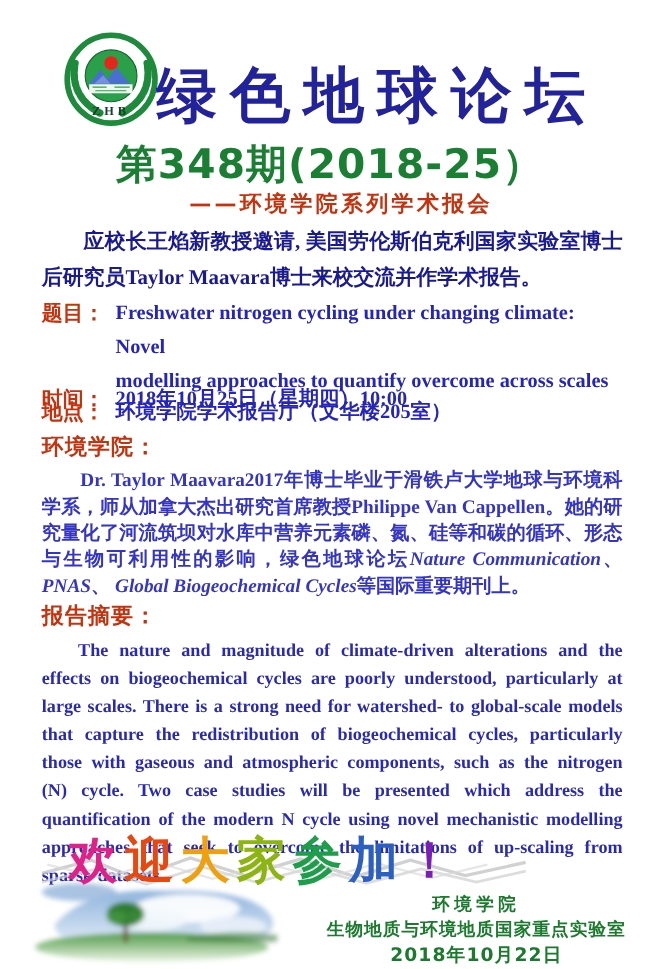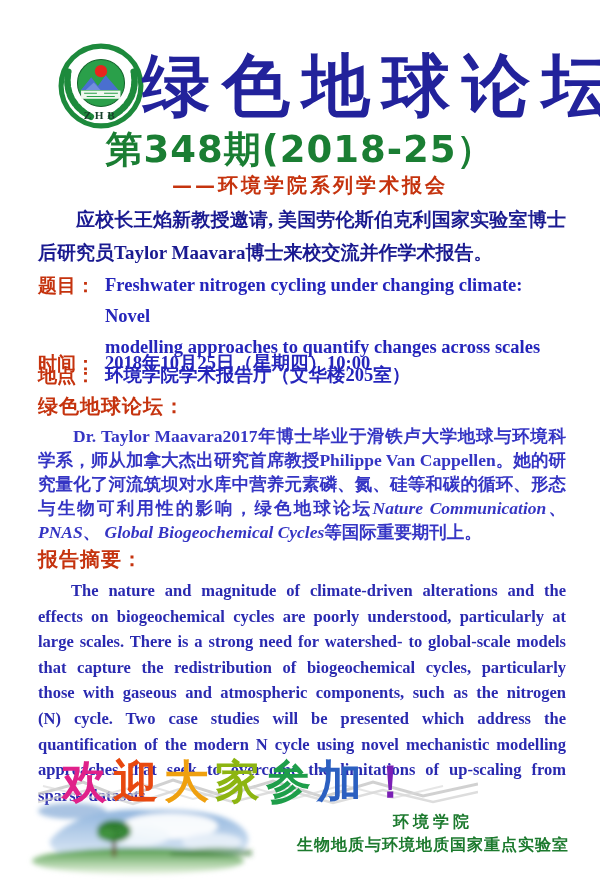--- a/index.html
+++ b/index.html
@@ -8,25 +8,25 @@
     --abstract_blue:#2a2ab0; --footer_green:#1c7a2e; --page_bg:#ffffff;
   }
   *{margin:0;padding:0;box-sizing:border-box;}
   html,body{background:#888;}
   .poster{
     position:relative;width:600px;height:881px;margin:0 auto;
     background:var(--page_bg);overflow:hidden;
     font-family:"Liberation Serif","DejaVu Serif",serif;
   }
   
-  .logo{position:absolute;left:57px;top:42px;width:88px;height:88px;}
+  .logo{position:absolute;left:57px;top:28px;width:88px;height:88px;}
   .main-title{
-    position:absolute;left:142px;right:18px;top:50px;text-align:right;
+    position:absolute;left:142px;right:18px;top:50px;text-align:left;
     font-family:"DejaVu Sans",sans-serif;font-weight:bold;
-    font-size:68px;line-height:72px;letter-spacing:12px;color:var(--title_blue);
+    font-size:55px;line-height:72px;letter-spacing:12px;color:var(--title_blue);
     white-space:nowrap;
   }
   .issue{
     position:absolute;left:0;right:0;top:126px;text-align:center;
     font-family:"DejaVu Sans",sans-serif;font-weight:bold;
     font-size:37px;line-height:48px;color:var(--issue_green);letter-spacing:1px;
   }
   .series{
     position:absolute;left:0;right:0;top:172px;text-align:center;
     font-family:"DejaVu Sans",sans-serif;font-weight:bold;
@@ -108,35 +108,35 @@
   <div class="series">——环境学院系列学术报会</div>
 
   <div class="body-col">
 
     <p class="intro">应校长王焰新教授邀请, 美国劳伦斯伯克利国家实验室博士后研究员Taylor Maavara博士来校交流并作学术报告。</p>
 
     <div class="row topic-row">
       <span class="lbl">题目：</span>
       <div class="topic-lines">
         <div>Freshwater nitrogen cycling under changing climate: Novel</div>
-        <div>modelling approaches to quantify changes across scales</div>
+        <div>modelling approaches to quantify overcome across scales</div>
       </div>
     </div>
 
     <div class="row time-row">
       <span class="lbl">时间：</span>
       <span class="val">2018年10月25日（星期四）10:00</span>
     </div>
 
     <div class="row venue-row">
       <span class="lbl">地点：</span>
       <span class="val">环境学院学术报告厅（文华楼205室）</span>
     </div>
 
-    <div class="sec-heading bio-heading">绿色地球论坛：</div>
+    <div class="sec-heading bio-heading">环境学院：</div>
     <p class="bio"><span>Dr. Taylor Maavara2017年博士毕业于滑铁卢大学地球与环境科学系，师从加拿大杰出研究首席教授Philippe Van Cappellen。她的研究量化了河流筑坝对水库中营养元素磷、氮、硅等和碳的循环、形态与生物可利用性的影响，绿色地球论坛</span><span style="font-style: italic;">Nature Communication</span><span>、</span><span style="font-style: italic;">PNAS</span><span>、 </span><span style="font-style: italic;">Global Biogeochemical Cycles</span><span>等国际重要期刊上。</span></p>
 
     <div class="sec-heading abs-heading">报告摘要：</div>
     <p class="abstract">The nature and magnitude of climate-driven alterations and the effects on biogeochemical cycles are poorly understood, particularly at large scales. There is a strong need for watershed- to global-scale models that capture the redistribution of biogeochemical cycles, particularly those with gaseous and atmospheric components, such as the nitrogen (N) cycle. Two case studies will be presented which address the quantification of the modern N cycle using novel mechanistic modelling approaches that seek to overcome the limitations of up-scaling from sparse datasets.</p>
 
   </div>
 
   <svg class="swoosh" viewBox="0 0 440 40">
     <path d="M0,22 L45,10 L85,26 L135,8 L185,24 L235,9 L285,25 L335,10 L385,24 L440,12" fill="none" stroke="#c2c2c2" stroke-width="3" opacity="0.75"></path>
     <path d="M0,30 L50,18 L95,32 L145,16 L195,30 L245,17 L295,31 L345,18 L395,30 L440,20" fill="none" stroke="#cfcfcf" stroke-width="2.5" opacity="0.7"></path>
@@ -171,15 +171,16 @@
       <path d="M94,44 L86,38 M95,42 L103,36" stroke="#6b4a2f" stroke-width="1.6"></path>
       <ellipse cx="94" cy="33" rx="17" ry="11" fill="#2f7d2f"></ellipse>
       <ellipse cx="86" cy="36" rx="9" ry="6" fill="#449540" opacity="0.9"></ellipse>
       <ellipse cx="103" cy="35" rx="8" ry="5" fill="#3a8a38" opacity="0.9"></ellipse>
     </g>
   </svg>
 
   <div class="org">
     <div class="l1">环境学院</div>
     <div class="l2">生物地质与环境地质国家重点实验室</div>
+    <div class="l3">2018年10月22日</div>
   </div>
 
 </div>
 
 </body></html>

